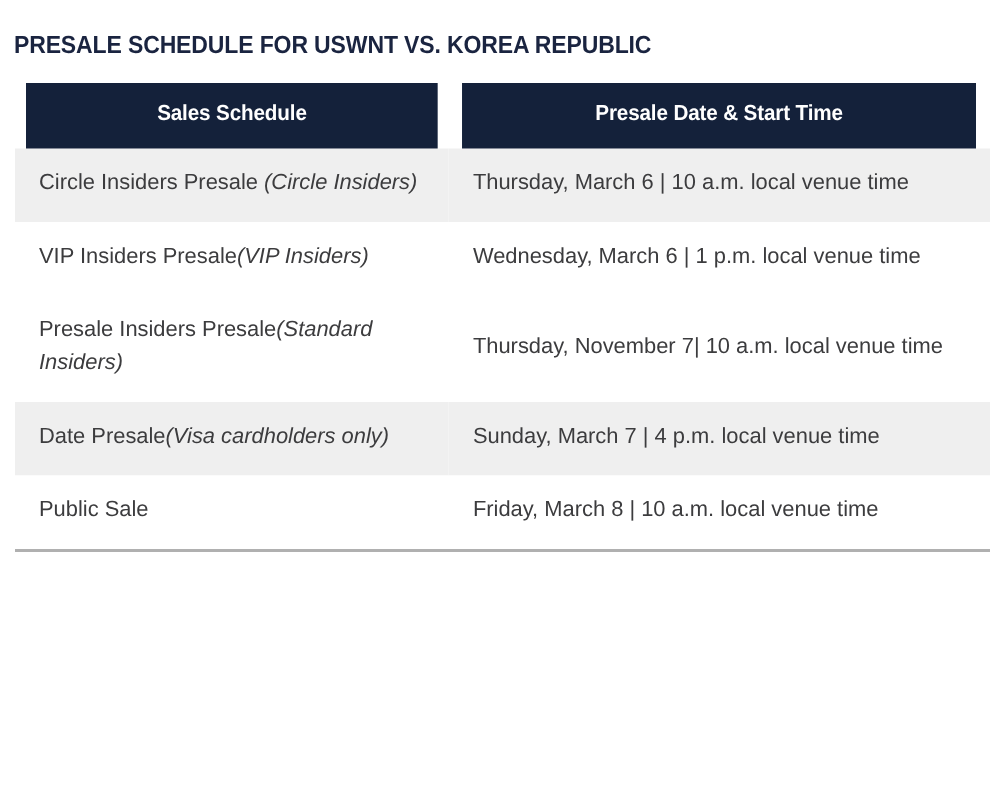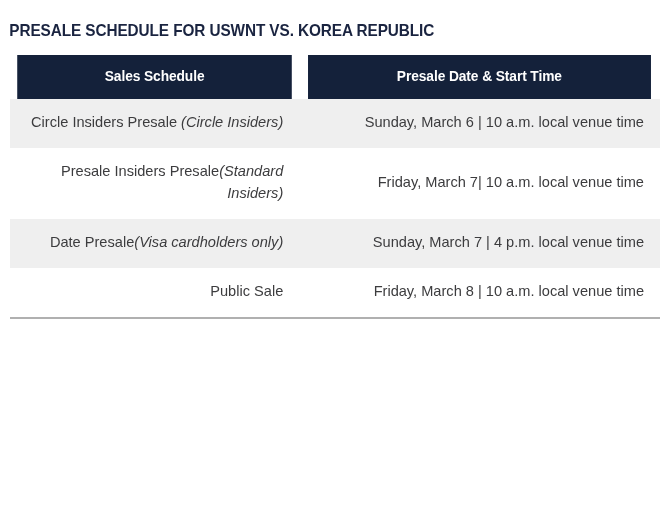--- a/index.html
+++ b/index.html
@@ -57,21 +57,21 @@
     font-weight: bold;
     font-size: 14.5px;
     letter-spacing: -0.1px;
     text-align: center;
     padding: 13px 6px 14px 6px;
     transform: scaleX(0.95);
     line-height: 1.2;
   }
 
   table.schedule tbody td {
-    text-align: right;
+    text-align: left;
     font-size: 14.6px;
     line-height: 1.5;
     color: #3c3c3e;
     padding: 13px 16px 14px 16px;
     vertical-align: middle;
     border: none;
   }
 
   table.schedule tbody tr.shaded td {
     background: #efefef;
@@ -99,25 +99,29 @@
       </colgroup>
       <thead>
         <tr>
           <th>Sales Schedule</th>
           <th>Presale Date &amp; Start Time</th>
         </tr>
       </thead>
       <tbody id="schedule-body">
       <tr class="shaded">
             <td><span>Circle Insiders Presale </span><span class="paren">(Circle Insiders)</span></td>
-            <td>Sunday, March 6 | 10 a.m. local venue time</td>
+            <td>Thursday, March 6 | 10 a.m. local venue time</td>
+          </tr>
+          <tr class="plain">
+            <td><span>VIP Insiders Presale</span><span class="paren">(VIP Insiders)</span></td>
+            <td>Wednesday, March 6 | 1 p.m. local venue time</td>
           </tr>
           <tr class="plain">
             <td><span>Presale Insiders Presale</span><span class="paren">(Standard Insiders)</span></td>
-            <td>Friday, March 7| 10 a.m. local venue time</td>
+            <td>Thursday, November 7| 10 a.m. local venue time</td>
           </tr>
           <tr class="shaded">
             <td><span>Date Presale</span><span class="paren">(Visa cardholders only)</span></td>
             <td>Sunday, March 7 | 4 p.m. local venue time</td>
           </tr>
           <tr class="plain">
             <td><span>Public Sale</span></td>
             <td>Friday, March 8 | 10 a.m. local venue time</td>
           </tr>
         </tbody>

